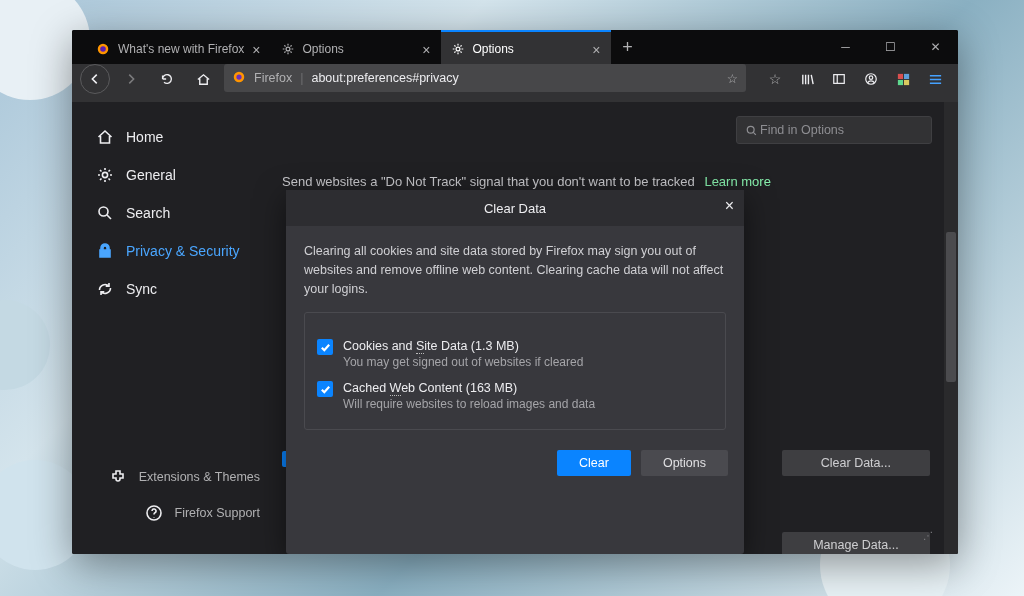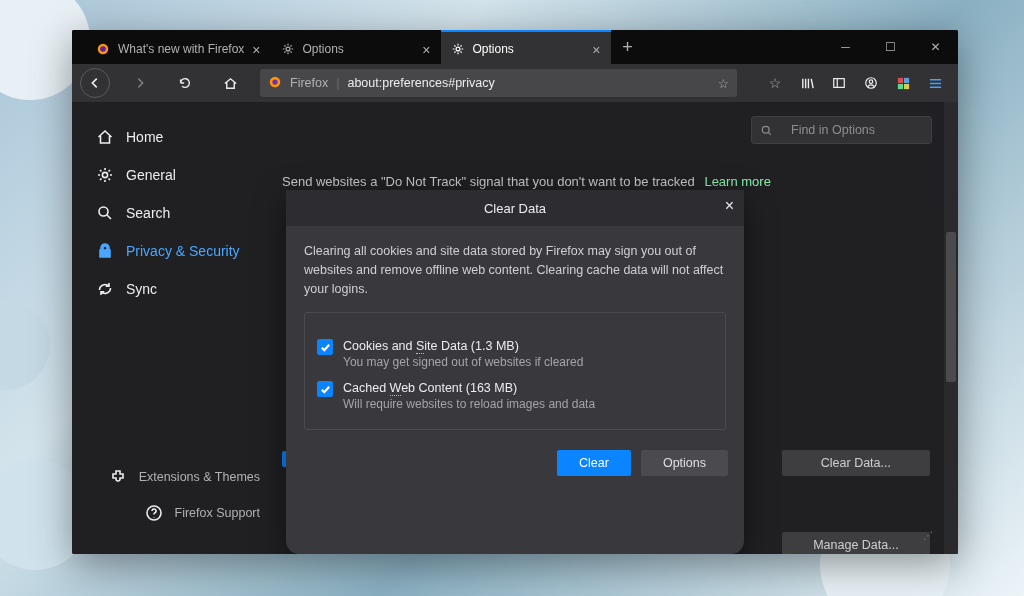--- a/index.html
+++ b/index.html
@@ -44,21 +44,21 @@
   .tab.active::before{content:'';position:absolute;top:0;left:0;right:0;height:2px;background:#0a84ff;}
   .tab .favicon { width:14px;height:14px; display:flex;align-items:center;justify-content:center;}
   .tab .close { margin-left:auto; font-size:14px; color:#b1b1b3;}
   .newtab { width:34px; display:flex;align-items:center;justify-content:center;color:#b1b1b3;font-size:18px;}
   .winctrls { margin-left:auto; display:flex; }
   .winctrl { width:45px;display:flex;align-items:center;justify-content:center;color:#b1b1b3;font-size:12px;}
 
   
   .navbar {
     height:38px; background:#323234;
-    display:flex; align-items:center; gap:15px;
+    display:flex; align-items:flex-start; gap:6px;
     padding: 0 8px;
   }
   .navbtn { width:30px;height:30px;display:flex;align-items:center;justify-content:center;color:#b1b1b3;font-size:14px;border-radius:4px;}
   .navbtn.circle { border:1px solid #5a5a5c; border-radius:50%; width:30px;height:30px;}
   .urlbar {
     flex:1; height:28px; background:#474749; border-radius:3px;
     display:flex; align-items:center; padding:0 8px; gap:8px;
     color:#b1b1b3; font-size:12.5px;
   }
   .urlbar .star{margin-left:auto;}
@@ -87,22 +87,22 @@
   .side-item.active svg{stroke:#4aa6ff;fill:#4aa6ff;}
   .side-footer{margin-top:auto;padding-bottom:24px;display:flex;flex-direction:column;gap:2px;align-items:flex-end;}
   .side-footer .side-item{color:#b1b1b3;font-size:12.5px;}
 
   .main {
     flex:1; padding: 14px 30px 0 4px; position:relative;
     color:#ededf0; font-size:13px;
   }
   .searchopt{
     position:absolute; right:26px; top:14px;
-    width:181px;height:28px;background:#323234;border:1px solid #3f3f42;border-radius:3px;
-    display:flex;align-items:center;padding:0 8px;color:#8e8e92;font-size:12.5px;gap:18px;
+    width:196px;height:28px;background:#323234;border:1px solid #3f3f42;border-radius:3px;
+    display:flex;align-items:center;padding:0 8px;color:#8e8e92;font-size:12.5px;gap:2px;
   }
   .dnt{margin-top:58px;color:#c8c8cc;}
   .dnt a{color:#86efac;text-decoration:none;margin-left:6px;}
 
   .option-row{display:flex;align-items:center;gap:10px;margin-top:8px;}
   .option-row.indent{margin-left:26px;}
 
   .side-buttons{
     position:absolute; right:28px; top:300px;
     display:flex;flex-direction:column;gap:8px;
@@ -126,21 +126,21 @@
   .drag-handle{position:absolute;right:24px;top:428px;color:#808084;font-size:10px;letter-spacing:1px;}
 
   
   .overlay{
     position:absolute;left:0;top:0;right:0;bottom:0;
     display:flex;justify-content:center;
   }
   .dialog{
     margin-top:88px;
     width:458px; background:#38383d;
-    border-radius:13px;
+    border-radius:3px;
     box-shadow:0 8px 30px rgba(0,0,0,.5);
     color:#ededf0;font-size:12.5px;
   }
   .dlg-head{
     height:36px;display:flex;align-items:center;justify-content:center;
     position:relative;background:#2d2d31;font-size:13px;
   }
   .dlg-close{position:absolute;right:10px;top:7px;color:#ededf0;font-size:16px;}
   .dlg-body{padding:16px 18px;}
   .dlg-desc{color:#d0d0d4;line-height:1.5;}

